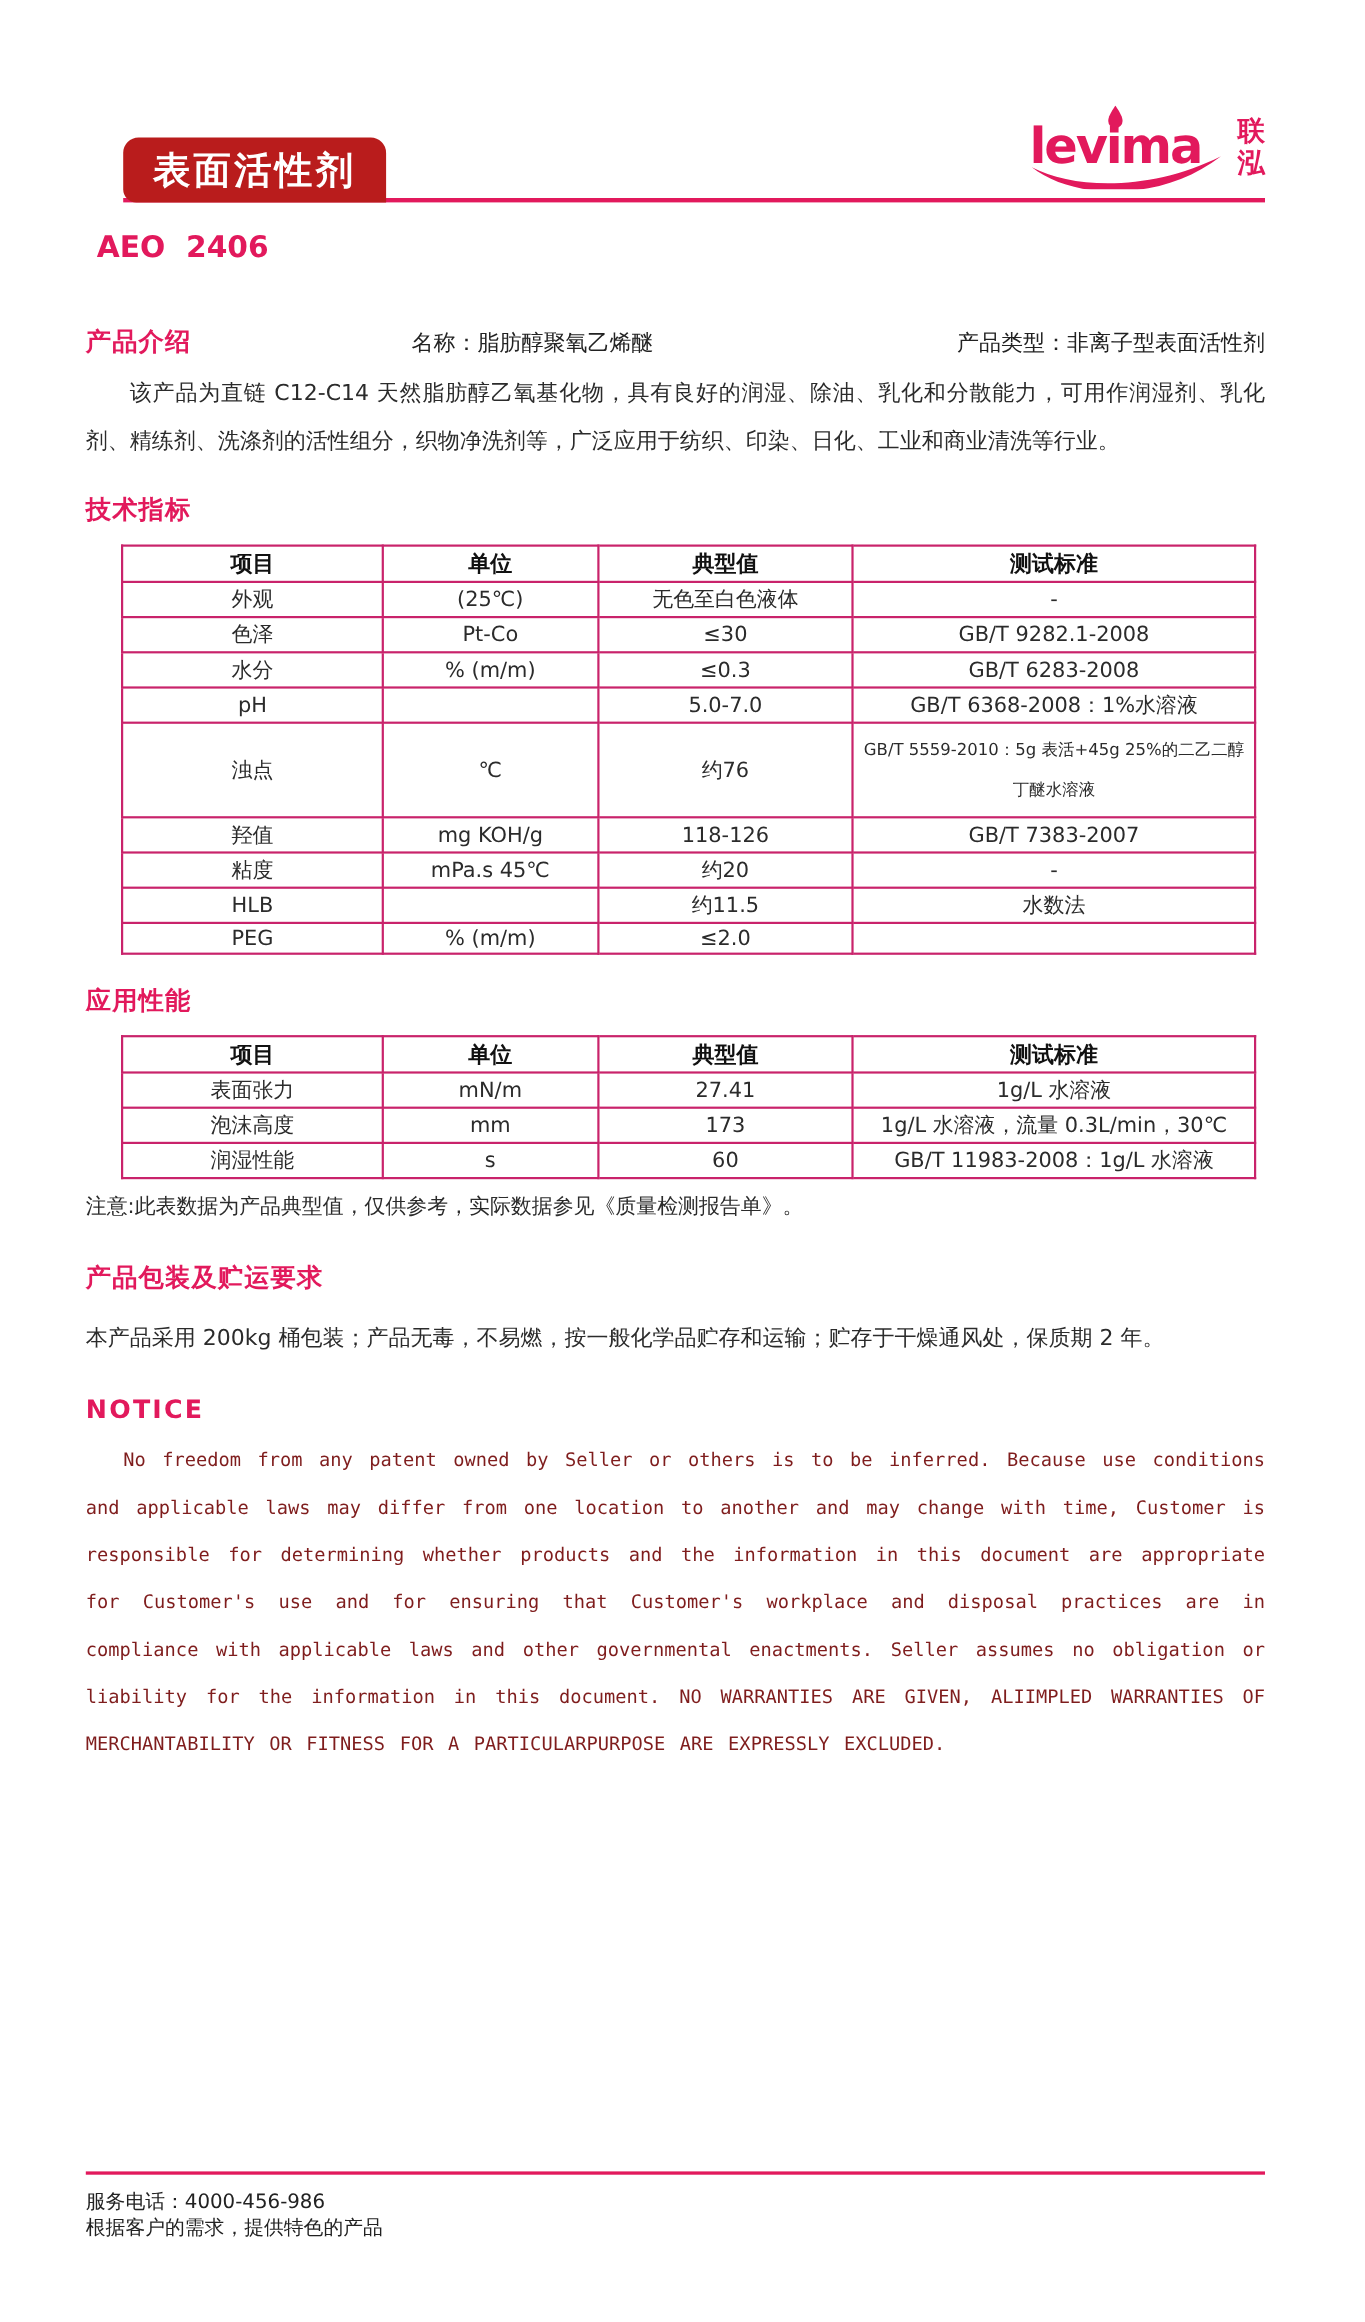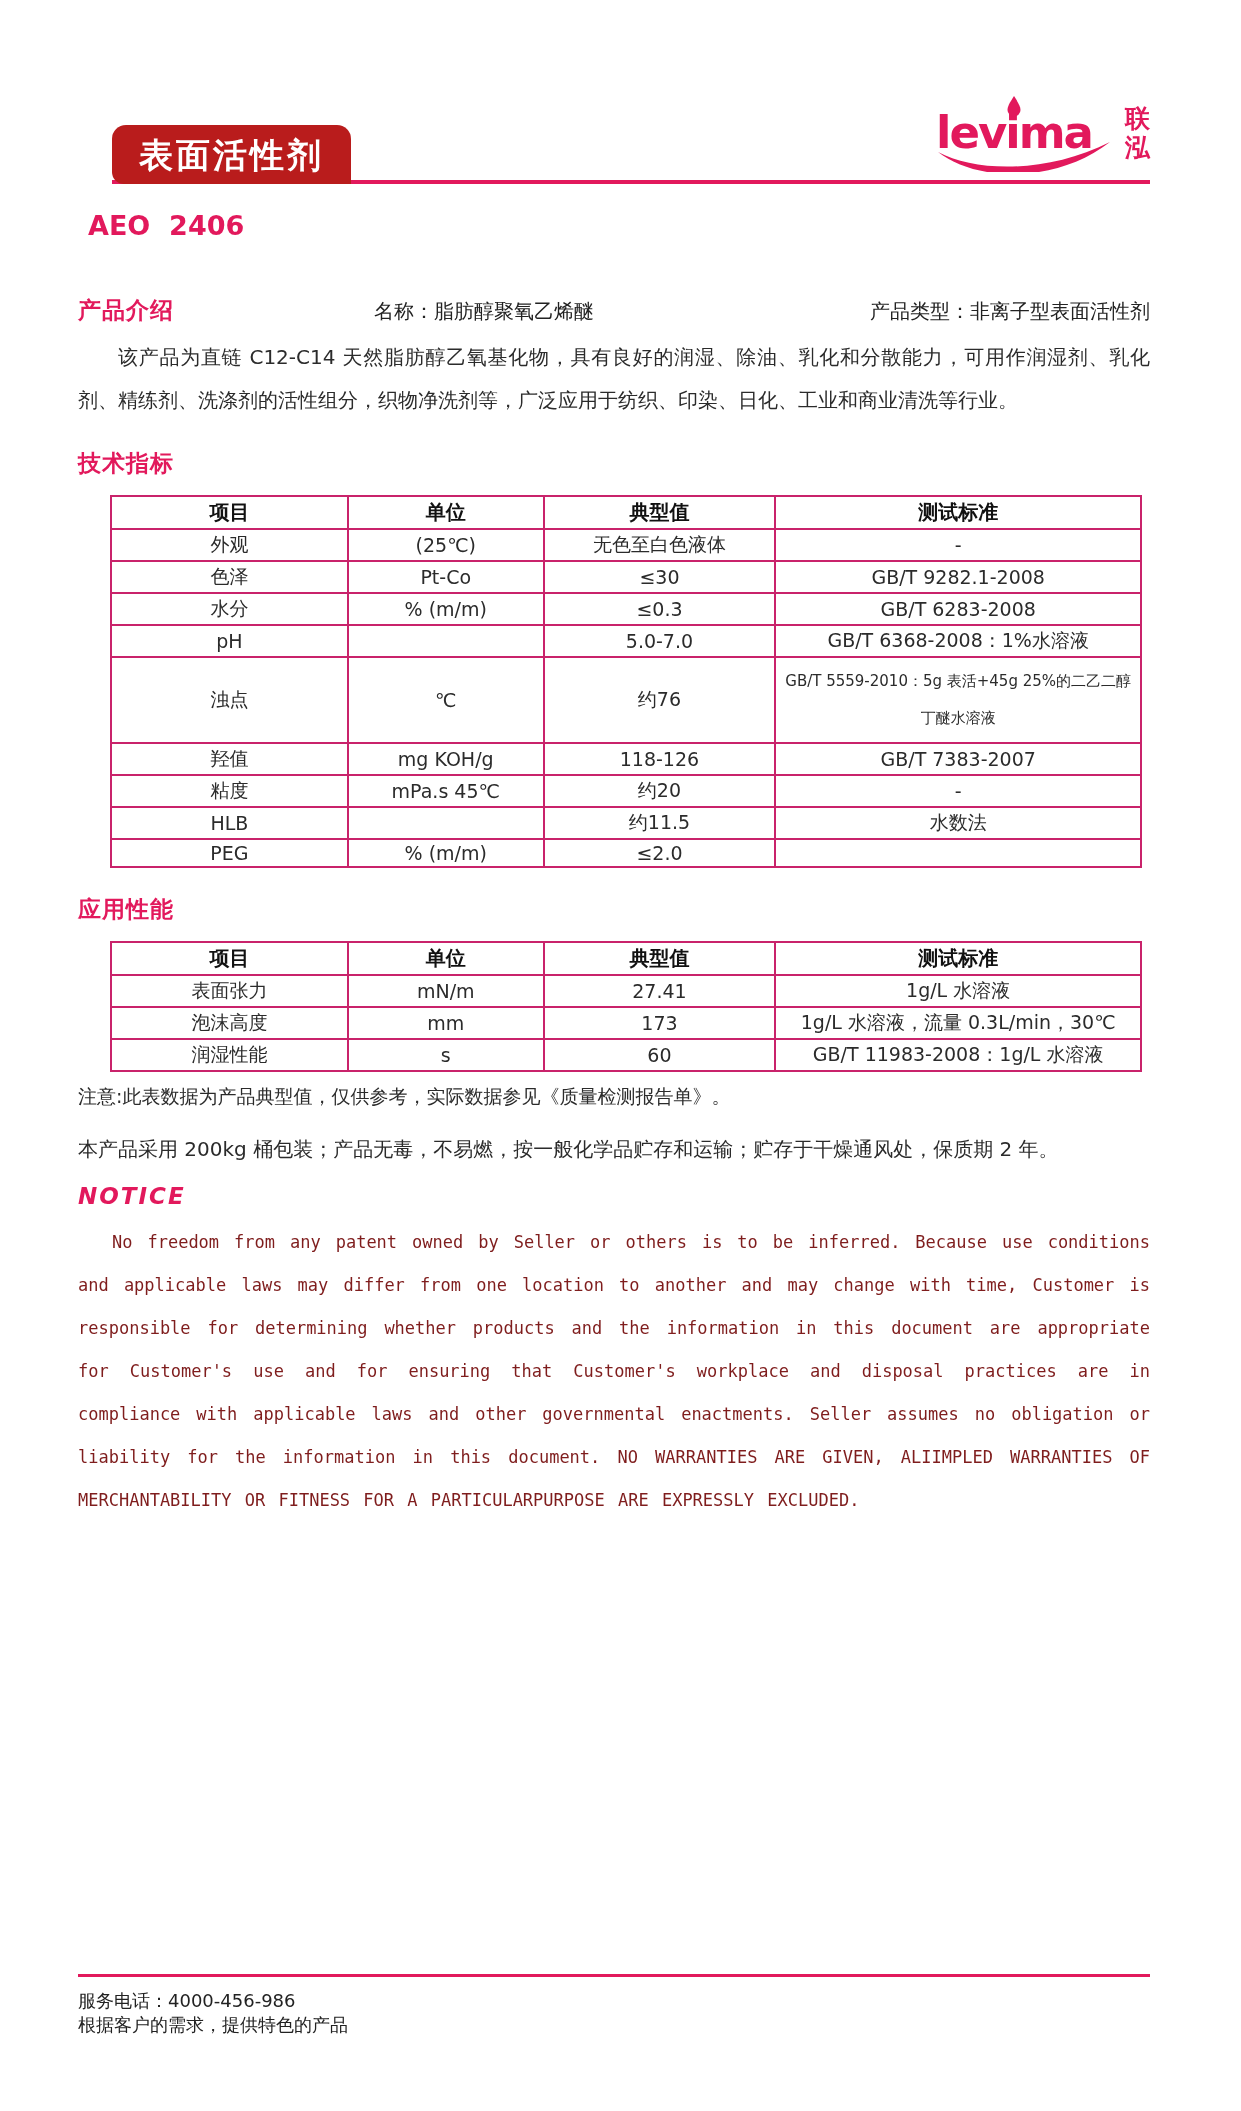--- a/index.html
+++ b/index.html
@@ -58,21 +58,21 @@
   }
   .spec-table th{font-size:20px;font-weight:bold;color:#111111;}
   tr.tall td{height:86px;}
   td.small-text{font-size:15px;line-height:2.5;border-radius:29px;}
 
   .note-line{margin-top:12px;font-size:19px;}
 
   .mt-sec{margin-top:26px;}
   .mt-pack{margin-top:36px;}
   .packaging-text{margin-top:26px;font-size:20px;text-align:justify;}
-  .mt-notice{margin-top:20px;letter-spacing:2px;font-style:italic;}
+  .mt-notice{margin-top:39px;letter-spacing:2px;}
   .notice-par{
     margin-top:12px;
     font-family:"DejaVu Sans Mono","Liberation Mono",monospace;
     font-size:17px;line-height:43px;text-align:justify;text-indent:2em;
     word-spacing:3px;color:#7f1d1d;
   }
 
   
   .footer{
     position:absolute;left:78px;right:91px;top:1974px;
@@ -219,20 +219,21 @@
         <td>润湿性能</td>
         <td>s</td>
         <td>60</td>
         <td>GB/T 11983-2008：1g/L 水溶液</td>
       </tr>
     </tbody>
   </table>
 
   <div class="note-line">注意:此表数据为产品典型值，仅供参考，实际数据参见《质量检测报告单》。</div>
 
+  <div class="section-heading mt-pack">产品包装及贮运要求</div>
   <p class="packaging-text">本产品采用 200kg 桶包装；产品无毒，不易燃，按一般化学品贮存和运输；贮存于干燥通风处，保质期 2 年。</p>
 
   <div class="section-heading mt-notice">NOTICE</div>
   <p class="notice-par">No freedom from any patent owned by Seller or others is to be inferred. Because use conditions and applicable laws may differ from one location to another and may change with time, Customer is responsible for determining whether products and the information in this document are appropriate for Customer's use and for ensuring that Customer's workplace and disposal practices are in compliance with applicable laws and other governmental enactments. Seller assumes no obligation or liability for the information in this document. NO WARRANTIES ARE GIVEN, ALIIMPLED WARRANTIES OF MERCHANTABILITY OR FITNESS FOR A PARTICULARPURPOSE ARE EXPRESSLY EXCLUDED.</p>
 
   <div class="footer">
     <span>服务电话：4000-456-986</span>
     <span>根据客户的需求，提供特色的产品</span>
   </div>
 

